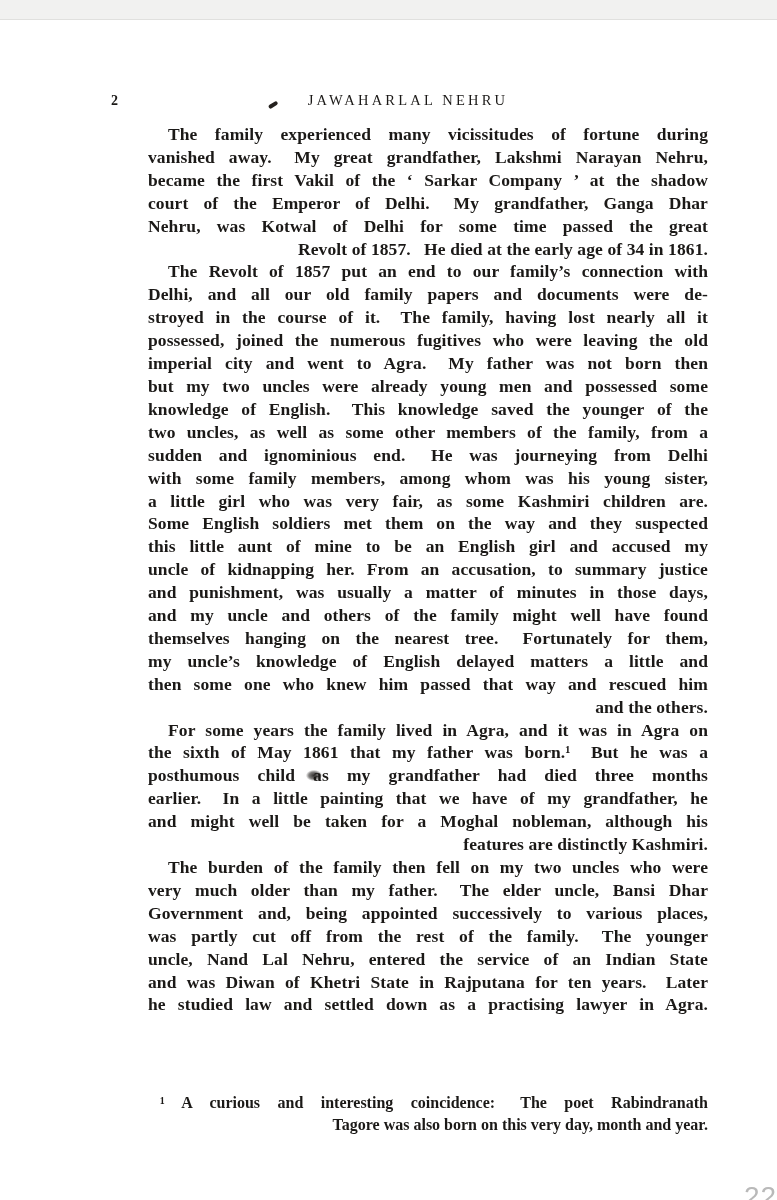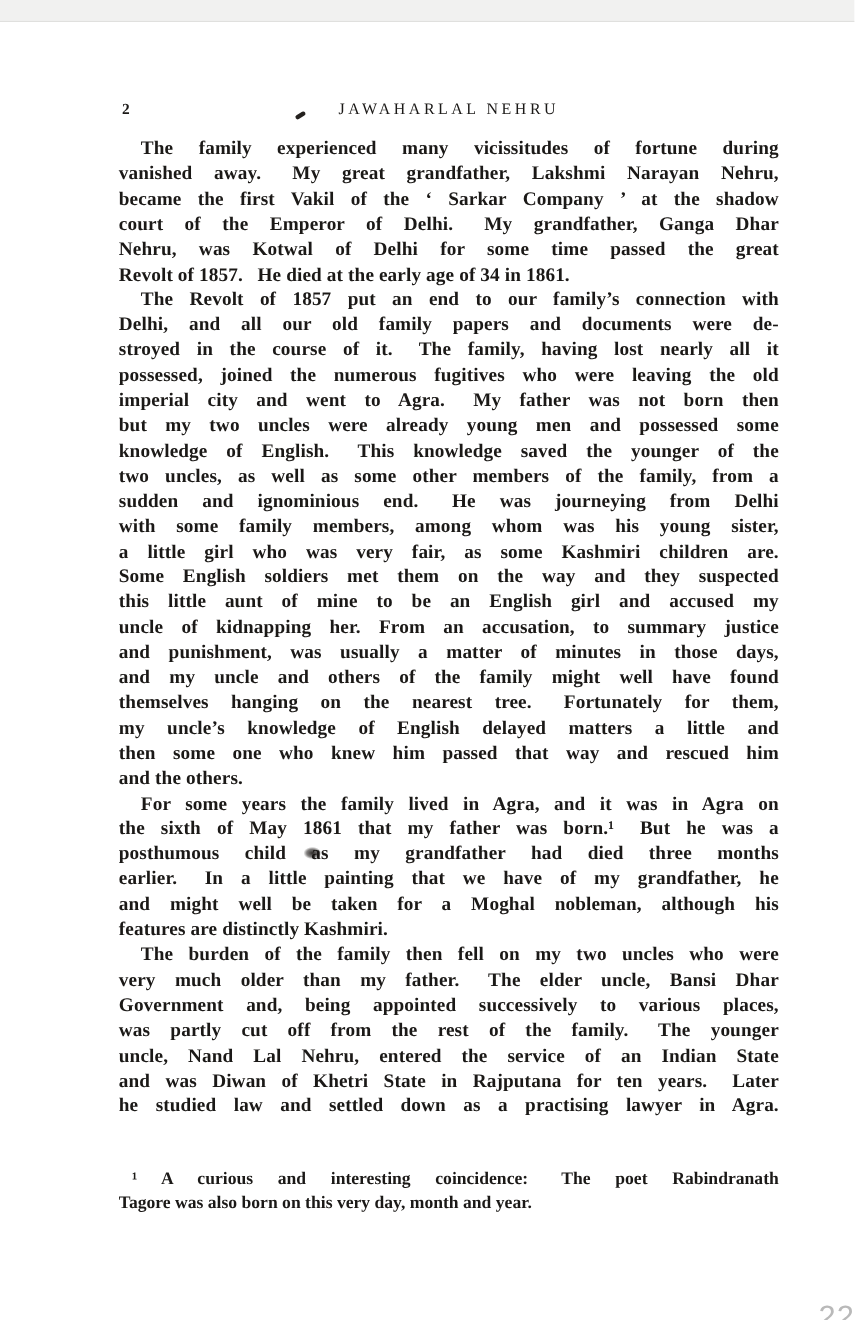--- a/index.html
+++ b/index.html
@@ -23,25 +23,25 @@
   }
   .ink-speck {
     position:absolute; left:160px; top:12px; width:10px; height:3.5px;
     background:#24211e; border-radius:2px; transform:rotate(-32deg);
   }
   .body-text {
     position:absolute; left:108px; top:123px; width:600px;
     font-size:17.5px; line-height:22.9px; font-weight:bold; letter-spacing:0.1px;
   }
   .footnote {
-    position:absolute; left:108px; top:1061px; width:600px;
+    position:absolute; left:108px; top:1092px; width:600px;
     font-size:16px; line-height:21.5px; font-weight:bold;
   }
-  .line { text-align:left; }
-  .line.just { text-align:justify; text-align-last:justify; }
+  .line { text-align:right; }
+  .line.just { text-align:justify; text-align-last:justify;margin-left:40px; }
   .body-text .line.indent { padding-left:20px; }
   .footnote .line.indent { padding-left:12px; }
   .it { font-style:italic; }
   .smudge { position:relative; }
   .smudge::before {
     content:""; position:absolute; left:-7px; top:5px; width:16px; height:11px;
     background:radial-gradient(ellipse at center, rgba(25,22,20,0.9) 0%, rgba(25,22,20,0.55) 45%, rgba(25,22,20,0) 72%);
   }
   .corner-num {
     position:absolute; left:744px; top:1181px;

